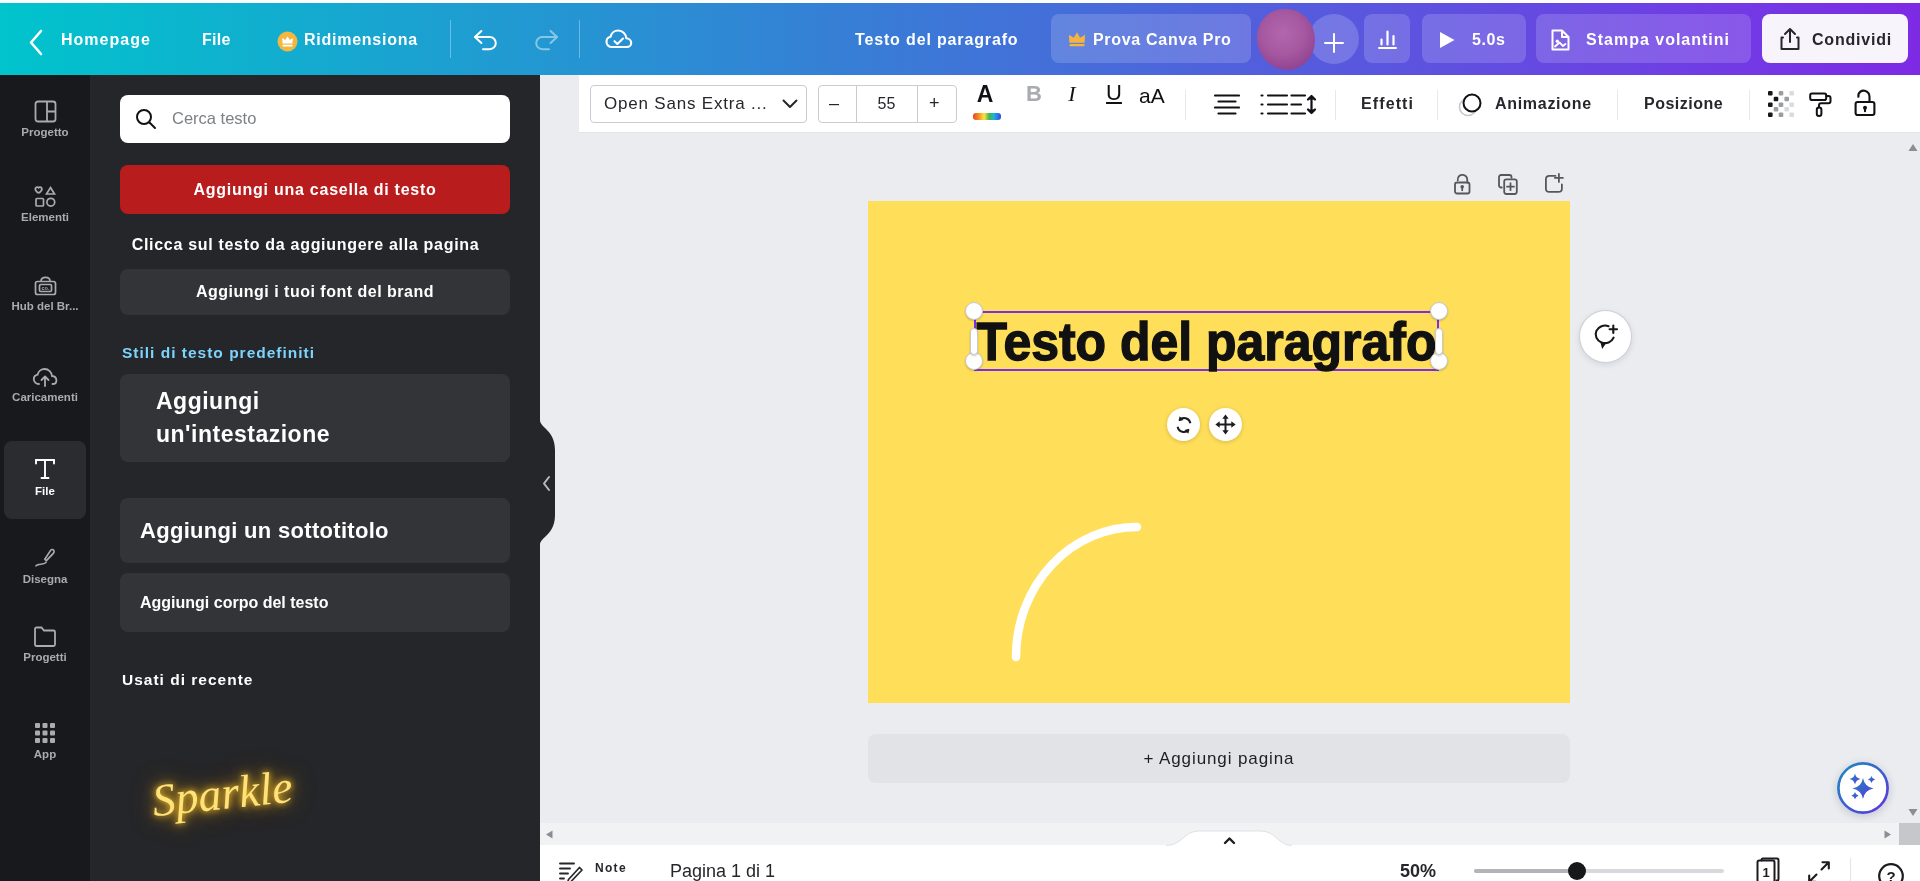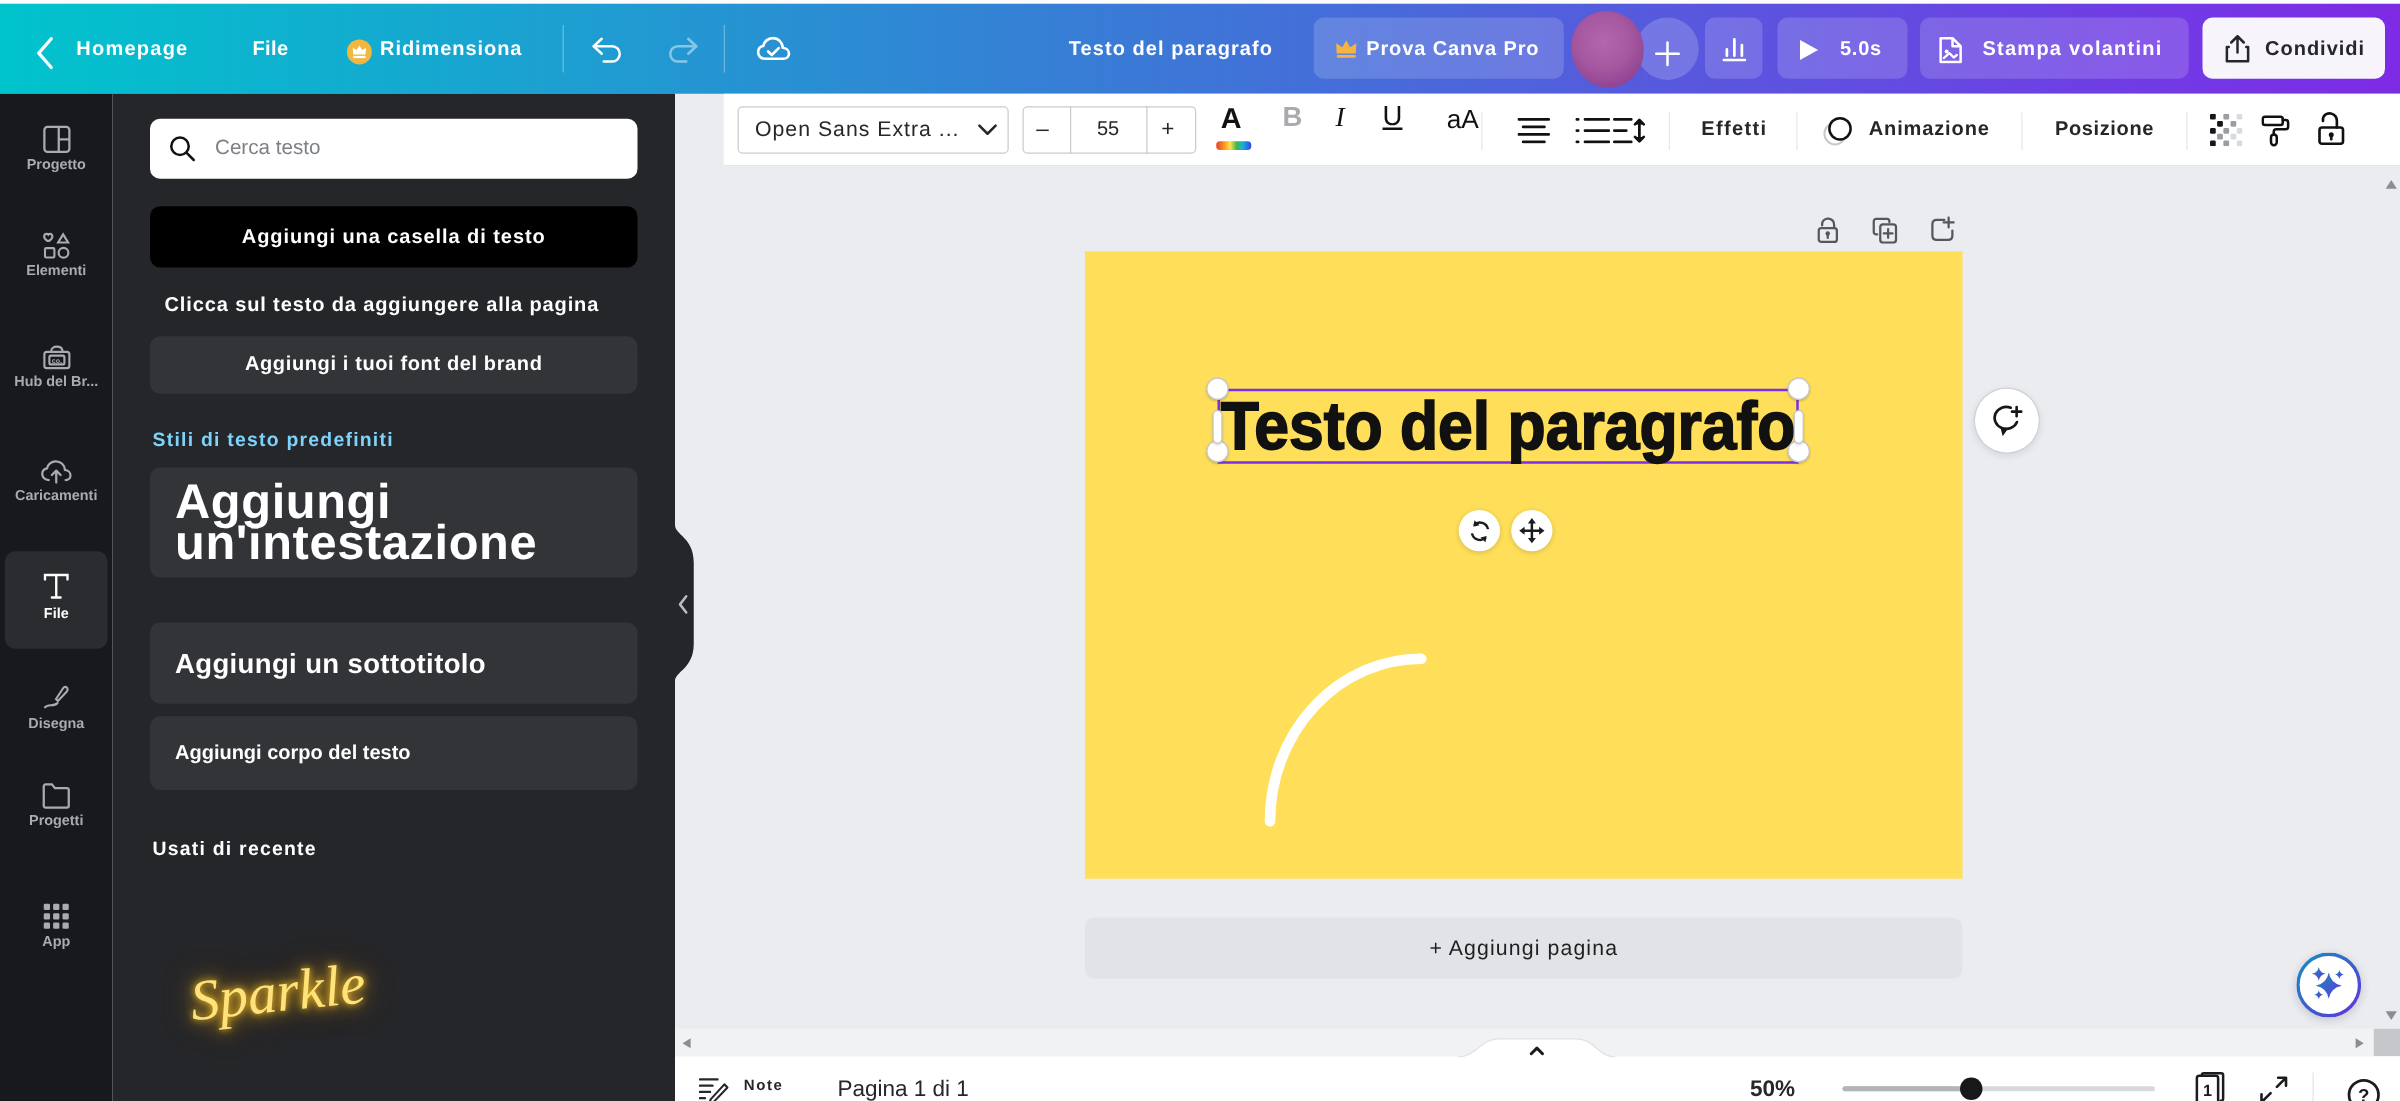--- a/index.html
+++ b/index.html
@@ -188,25 +188,25 @@
     <div class="raillabel">App</div>
   </div>
 </div>
 <div id="panel">
   <div class="abs" style="left:30px;top:20px;width:390px;height:48px;border-radius:8px;background:#fff"></div>
   <svg class="abs" style="left:44px;top:32px" width="24" height="24" viewBox="0 0 24 24">
     <circle cx="10" cy="10" r="7" fill="none" stroke="#101114" stroke-width="2"></circle>
     <path d="M15.5 15.5 L21 21" stroke="#101114" stroke-width="2" stroke-linecap="round"></path>
     </svg>
   <div class="abs" style="left:82px;top:34px;font-size:16.5px;color:#7d8085">Cerca testo</div>
-  <div class="pbtn" style="top:90px;height:49px;background:#000000;font-size:16px;letter-spacing:0.75px">Aggiungi una casella di testo</div>
+  <div class="pbtn" style="top:90px;height:49px;background:#b91c1c;font-size:16px;letter-spacing:0.75px">Aggiungi una casella di testo</div>
   <div class="abs" style="left:0;top:161px;width:431px;text-align:center;color:#fff;font-weight:700;font-size:16px;letter-spacing:0.7px">Clicca sul testo da aggiungere alla pagina</div>
   <div class="pbtn" style="top:194px;height:46px;font-size:16px;letter-spacing:0.5px">Aggiungi i tuoi font del brand</div>
   <div class="abs" style="left:32px;top:269px;color:#7dd3fc;font-weight:700;font-size:15.5px;letter-spacing:1px">Stili di testo predefiniti</div>
-  <div class="pbtn" style="top:299px;height:88px;font-size:39px;justify-content:flex-start;padding-left:20px;line-height:33px;letter-spacing:0.5px">Aggiungi<br>un'intestazione</div>
+  <div class="pbtn" style="top:299px;height:88px;font-size:23px;justify-content:flex-start;padding-left:36px;line-height:33px;letter-spacing:0.5px">Aggiungi<br>un'intestazione</div>
   <div class="pbtn" style="top:423px;height:65px;font-size:22px;letter-spacing:0.3px;justify-content:flex-start;padding-left:20px">Aggiungi un sottotitolo</div>
   <div class="pbtn" style="top:498px;height:59px;font-size:16px;justify-content:flex-start;padding-left:20px">Aggiungi corpo del testo</div>
   <div class="abs" style="left:32px;top:596px;color:#fff;font-weight:700;font-size:15.5px;letter-spacing:1px">Usati di recente</div>
   <div class="abs" style="left:62px;top:692px;font-family:'Liberation Serif',serif;font-style:italic;font-weight:400;font-size:46px;color:#ffe27a;transform:rotate(-6deg);text-shadow:0 0 6px rgba(255,200,40,0.95), 0 0 14px rgba(255,190,30,0.8), 0 0 24px rgba(255,180,20,0.5)">Sparkle</div>
 </div>
 <svg id="collapsetab" class="abs" style="left:540px;top:420px;z-index:20" width="17" height="125" viewBox="0 0 17 125">
   <path d="M0 0 C0 8 15 10 15 30 L15 95 C15 115 0 117 0 125 Z" fill="#252629"></path>
   <polyline points="9,57 4,63.5 9,70" fill="none" stroke="#b9bbbe" stroke-width="2" stroke-linecap="round" stroke-linejoin="round"></polyline>
 </svg>
 <div id="toolbar">
@@ -219,21 +219,21 @@
   <div class="abs" style="left:277px;top:10px;width:1px;height:38px;background:#c9ccd1"></div>
   <div class="abs" style="left:338px;top:10px;width:1px;height:38px;background:#c9ccd1"></div>
   <div class="abs" style="left:250px;top:0;height:58px;line-height:57px;font-size:18px;color:#26272b">–</div>
   <div class="abs" style="left:277px;top:0;width:61px;text-align:center;height:58px;line-height:58px;font-size:16px;color:#26272b">55</div>
   <div class="abs" style="left:350px;top:0;height:58px;line-height:57px;font-size:18px;color:#26272b">+</div>
   <div class="abs" style="left:391px;top:6px;width:30px;text-align:center;font-size:23px;font-weight:700;color:#101114">A</div>
   <div class="abs" style="left:394px;top:38px;width:28px;height:6.5px;border-radius:3px;background:linear-gradient(90deg,#e8412c,#f7941d 22%,#ffe14d 40%,#43b649 58%,#19b5d5 74%,#2a6ee8 90%,#3b45d0)"></div>
   <div class="abs" style="left:440px;top:6px;width:30px;text-align:center;font-size:22px;font-weight:700;color:#a9abaf">B</div>
   <div class="abs" style="left:478px;top:6px;width:30px;text-align:center;font-size:22px;font-style:italic;font-family:'Liberation Serif',serif;color:#101114">I</div>
   <div class="abs" style="left:520px;top:5px;width:30px;text-align:center;font-size:22px;text-decoration:underline;color:#101114">U</div>
-  <div class="abs" style="left:560px;top:9px;width:44px;text-align:right;font-size:21px;color:#101114">aA</div>
+  <div class="abs" style="left:560px;top:9px;width:44px;text-align:left;font-size:21px;color:#101114">aA</div>
   <div class="tsep" style="left:606px"></div>
   <svg class="abs" style="left:635px;top:19px" width="26" height="21" viewBox="0 0 26 21">
     <g stroke="#101114" stroke-width="2.2" stroke-linecap="round">
     <path d="M1 1.5 H25 M4.5 7.5 H21.5 M1 13.5 H25 M4.5 19.5 H21.5"></path>
       </g>
     </svg>
 
   <svg class="abs" style="left:681px;top:19px" width="29" height="21" viewBox="0 0 29 21">
     <g stroke="#101114" stroke-width="2.2" stroke-linecap="round">
     <path d="M1.5 1.5 H2.5 M8 1.5 H27 M1.5 10.5 H2.5 M8 10.5 H27 M1.5 19.5 H2.5 M8 19.5 H27"></path>

